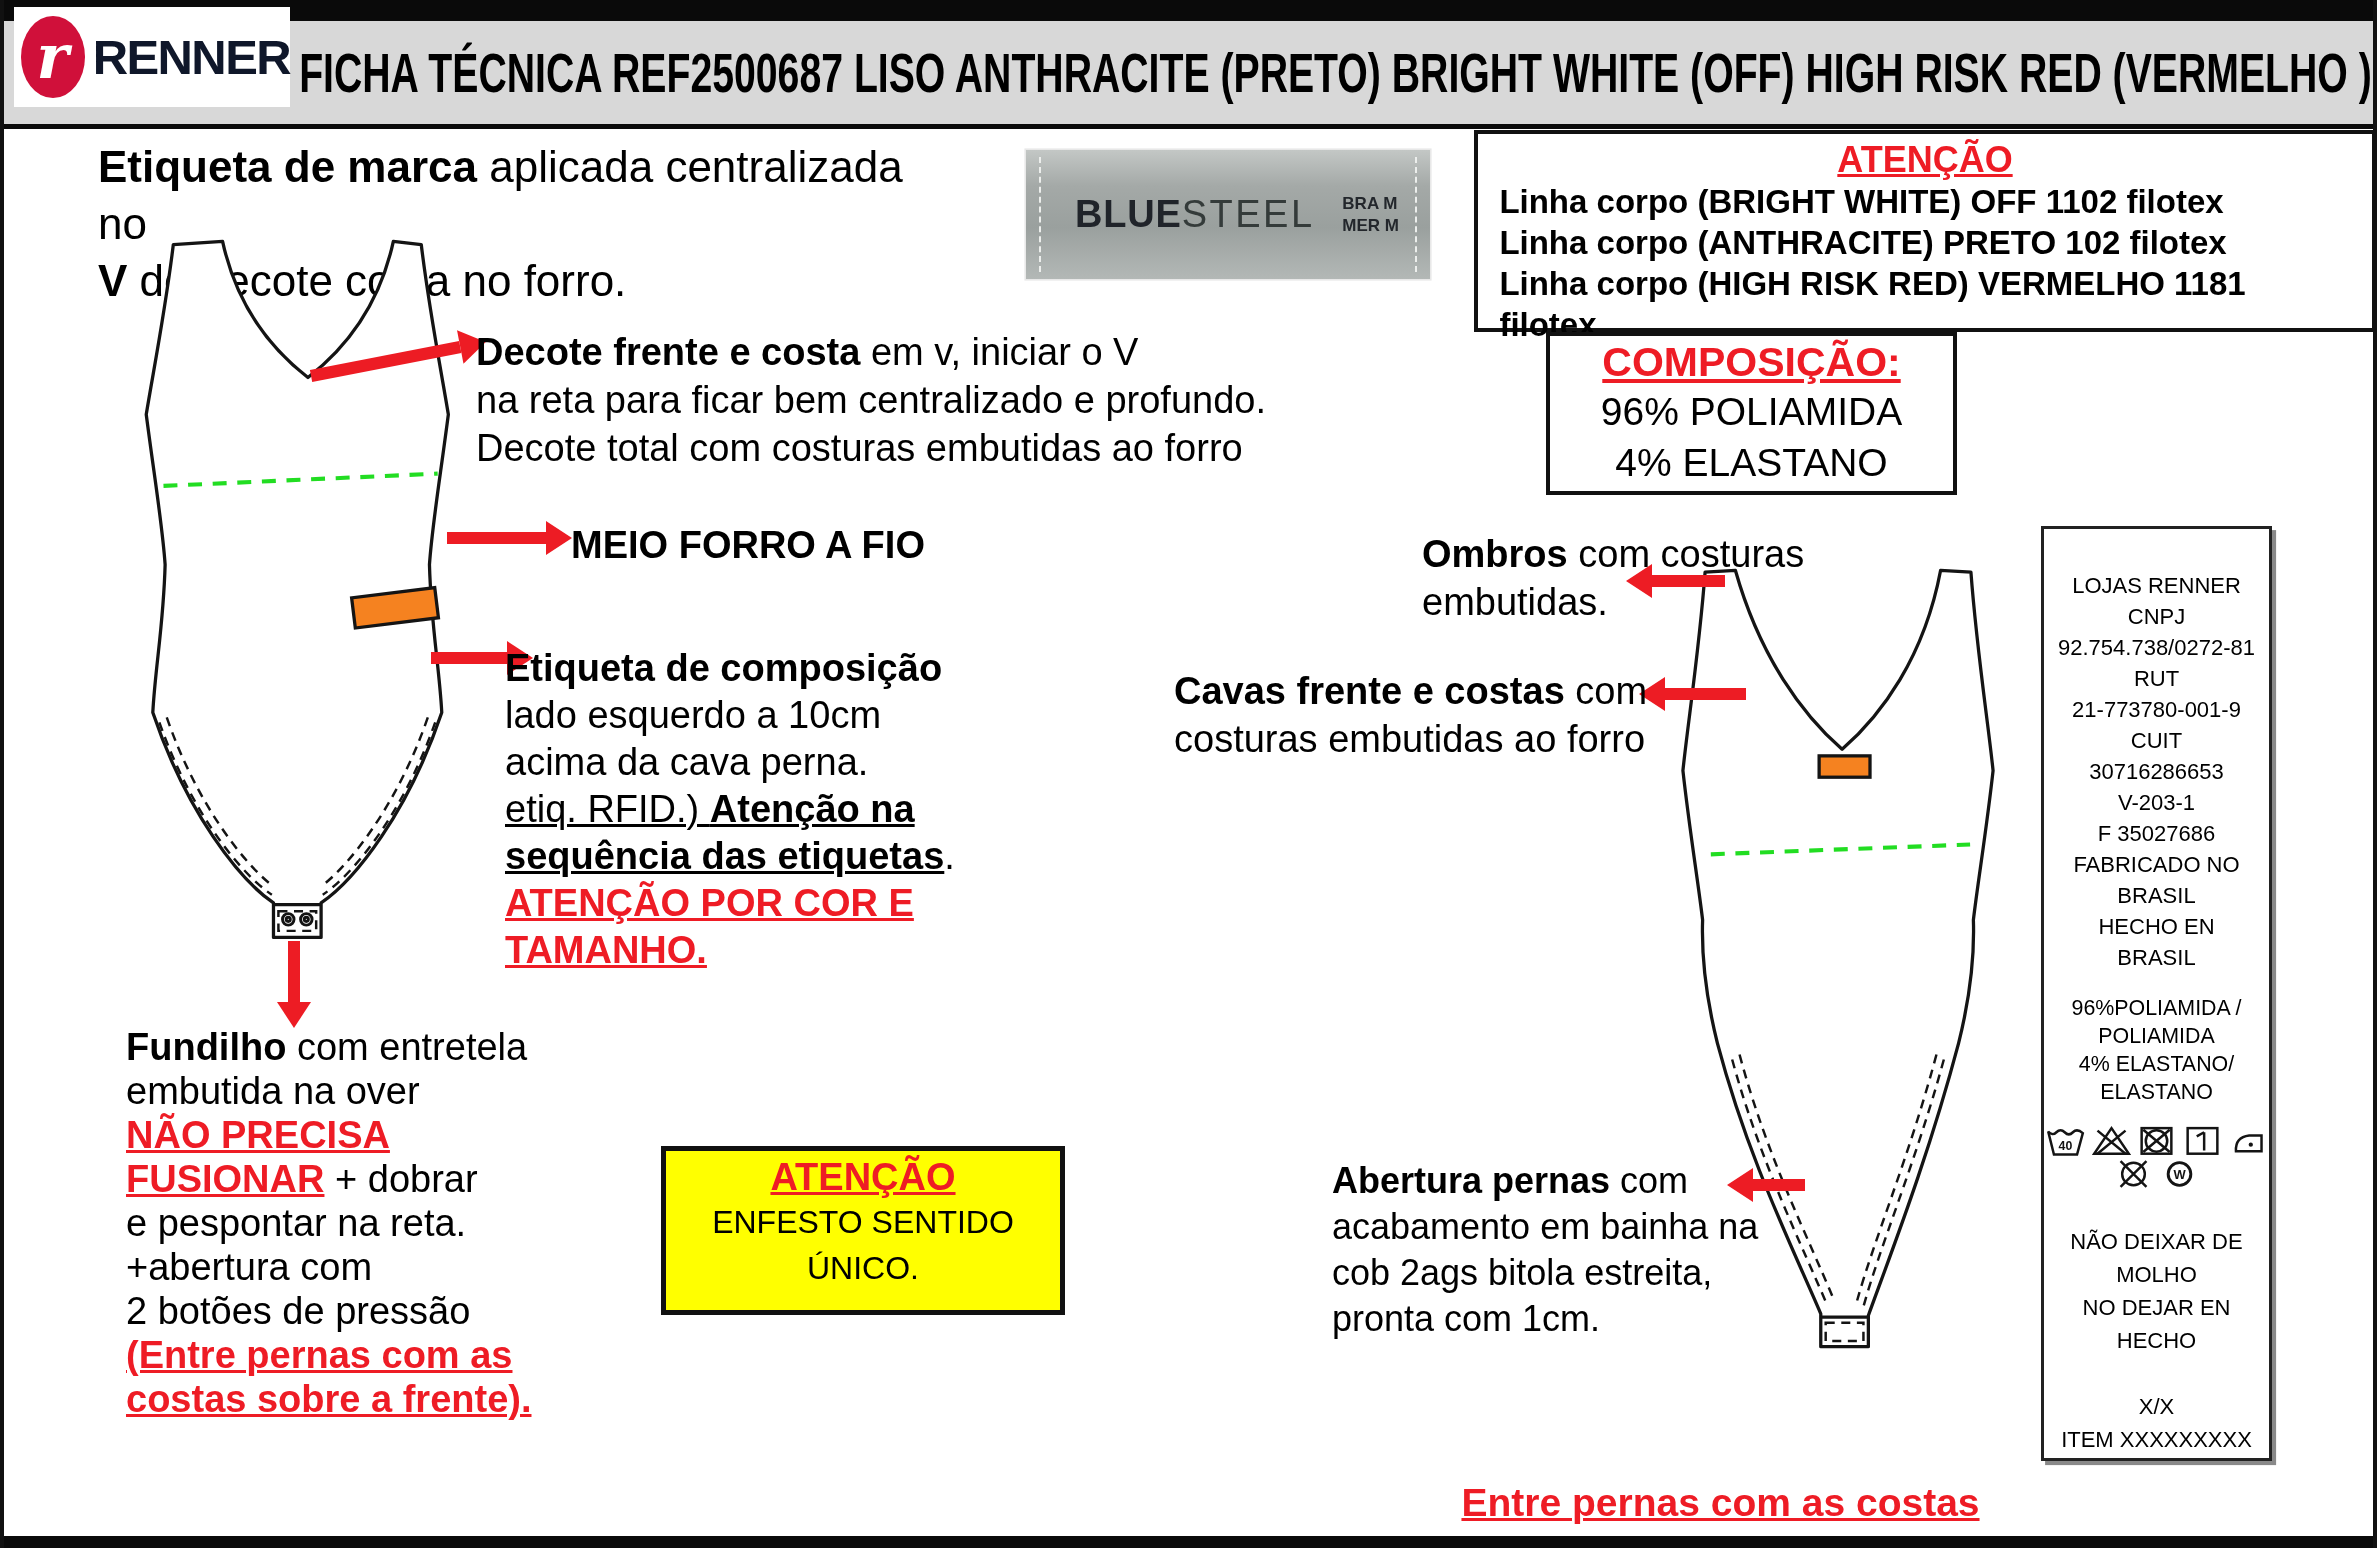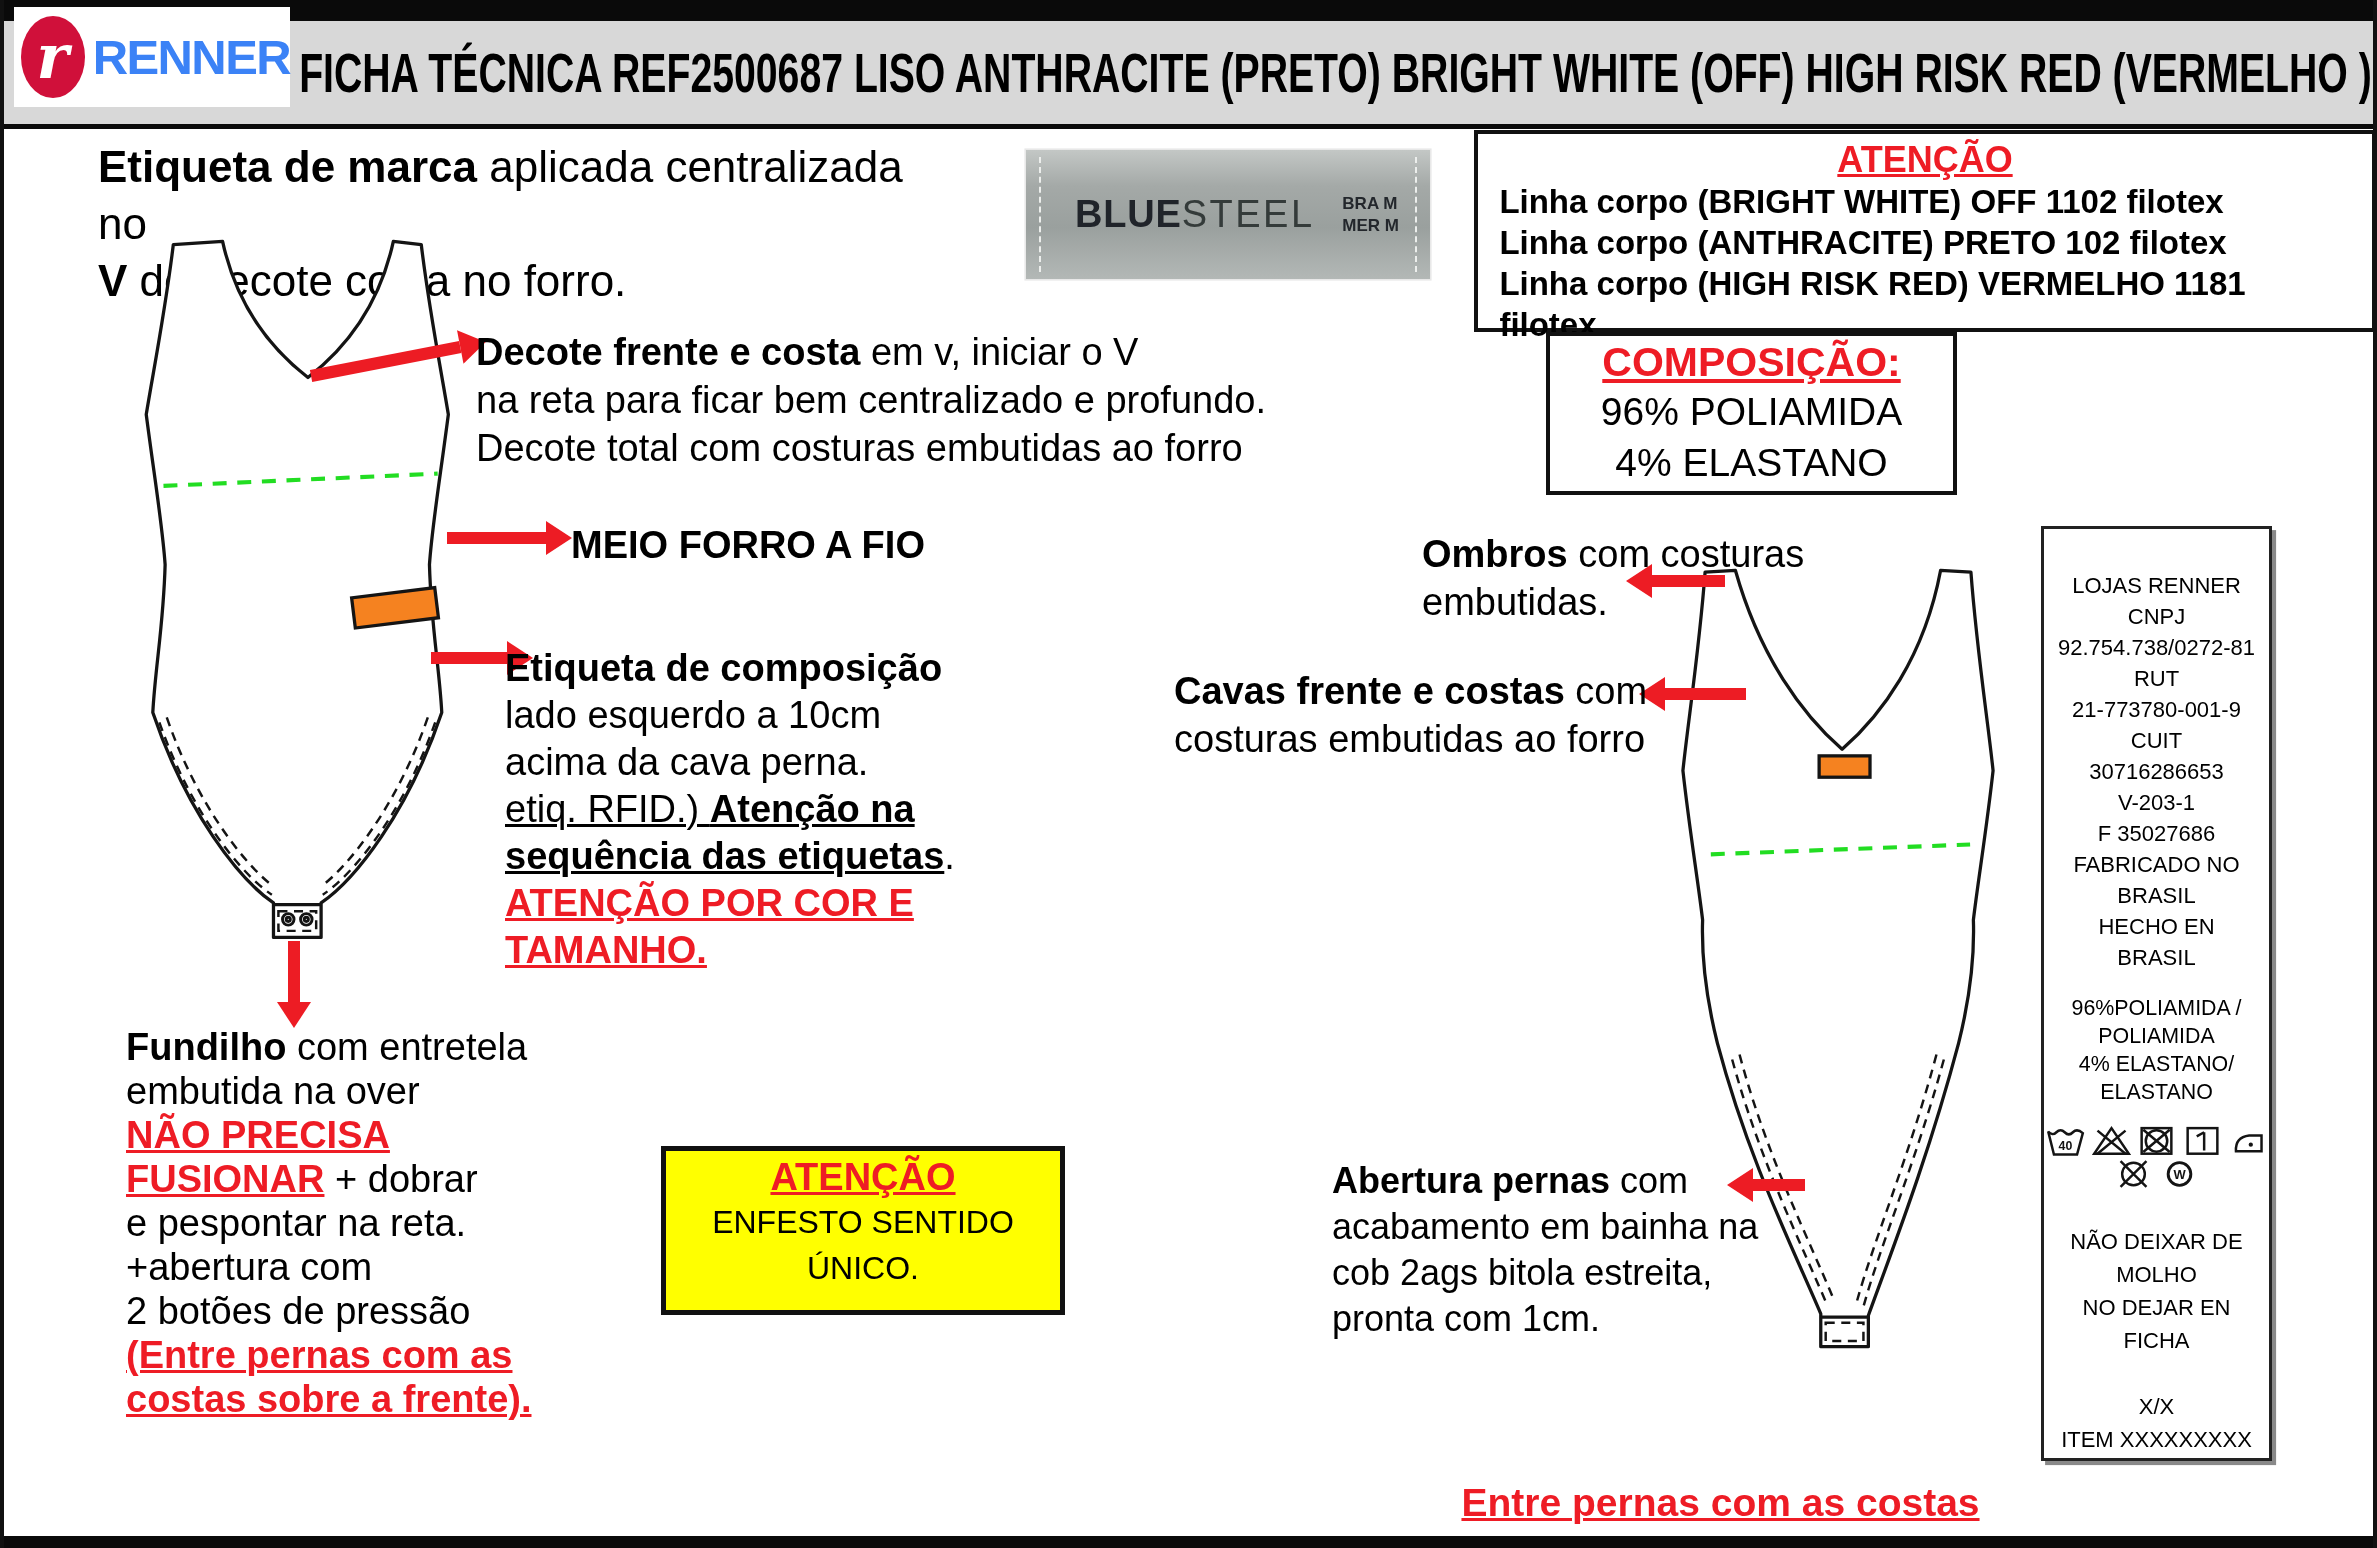--- a/index.html
+++ b/index.html
@@ -6,21 +6,21 @@
   .page{position:relative;width:2377px;height:1549px;background:#ffffff;
         font-family:"Liberation Sans","DejaVu Sans",sans-serif;color:#000;overflow:hidden;
         border-left:4.1px solid #111;border-right:4.1px solid #111;box-sizing:border-box;}
   .abs{position:absolute;}
   
   .topbar{left:0;top:0;width:100%;height:21.4px;background:#0a0a0a;}
   .header{left:0;top:21.4px;width:100%;height:103px;background:#d8d8d8;border-bottom:5.7px solid #0a0a0a;box-sizing:content-box;}
   .logobox{left:10px;top:6.6px;width:276px;height:100px;background:#fff;display:flex;align-items:center;gap:8.2px;padding-left:6.6px;box-sizing:border-box;}
   .logocircle{width:82px;height:82px;border-radius:50%;background:#d0103a;display:flex;align-items:center;justify-content:center;
               color:#fff;font-family:"DejaVu Serif",serif;font-style:italic;font-weight:bold;font-size:61px;line-height:1;}
-  .brandname{color:#3b82f6;font-size:49px;font-weight:bold;letter-spacing:-1.6px;}
+  .brandname{color:#0f172a;font-size:49px;font-weight:bold;letter-spacing:-1.6px;}
   .titlewrap{left:292px;top:23px;width:2078px;height:99px;display:flex;align-items:center;justify-content:center;}
   .titletext{font-weight:bold;font-size:56px;white-space:nowrap;transform:scaleX(.70);}
   
   .note{font-size:38px;line-height:48px;}
   .big{font-size:44px;line-height:57px;}
   .rub{color:#ee1c25;font-weight:bold;text-decoration:underline;text-decoration-thickness:3.3px;}
   .bub{font-weight:bold;text-decoration:underline;text-decoration-thickness:2.5px;}
   .ub{text-decoration:underline;text-decoration-thickness:2.5px;}
   
   .attbox{left:1470px;top:130px;width:902px;height:202px;border:4.1px solid #111;box-sizing:border-box;background:#fff;padding:5px 21.4px;}
@@ -276,21 +276,21 @@
       </svg>
       <svg width="43" height="34" viewBox="0 0 48 42" style="font-size:27px">
         <circle class="ci2" cx="24" cy="21" r="14"></circle>
         <text x="24" y="27" font-size="16" font-weight="bold" text-anchor="middle" fill="#141414">W</text>
       </svg>
     </div>
     <div class="carewarn">
       <div>NÃO DEIXAR DE</div>
       <div>MOLHO</div>
       <div>NO DEJAR EN</div>
-      <div>FICHA</div>
+      <div>HECHO</div>
     </div>
     <div class="careitem">
       <div>X/X</div>
       <div>ITEM XXXXXXXXX</div>
     </div>
   </div>
 
   <div class="abs bottomnote">
     <div class="rub">Entre pernas com as costas</div>
     <div class="rub">sobre a frente.</div>

